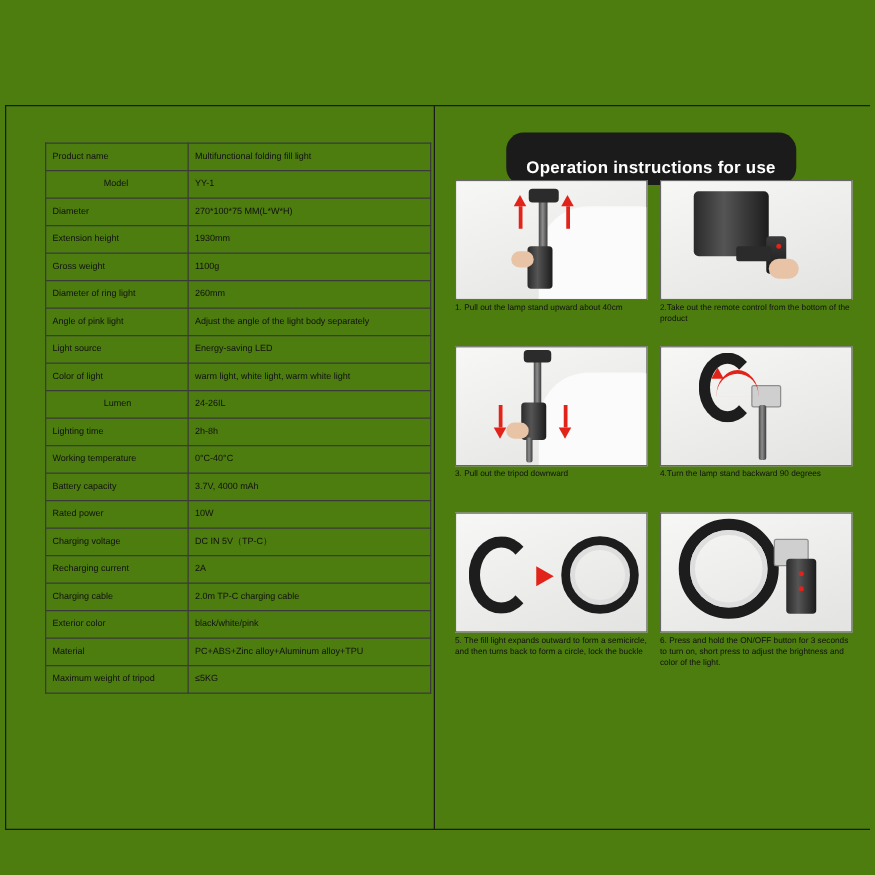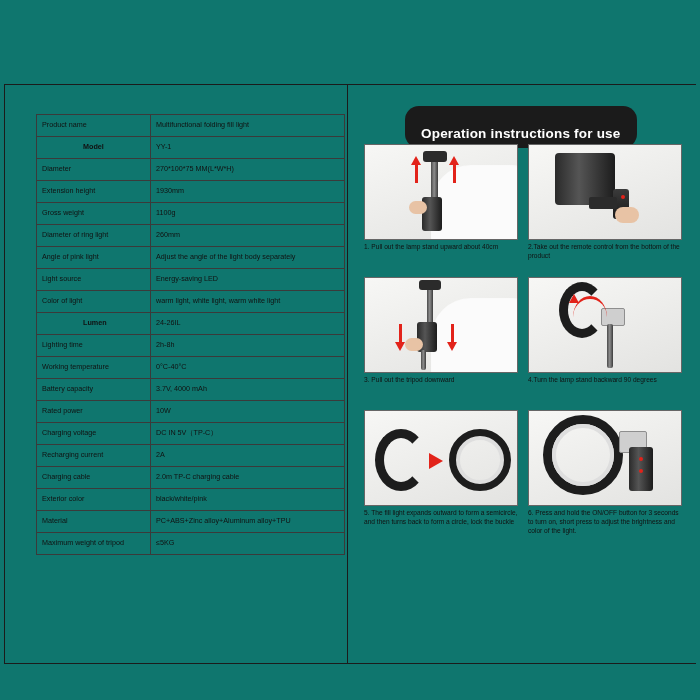--- a/index.html
+++ b/index.html
@@ -11,21 +11,21 @@
     width: 700px;
     height: 700px;
     font-family: "Liberation Sans", sans-serif;
     color: #111;
     overflow: hidden;
   }
   .page {
     position: relative;
     width: 700px;
     height: 700px;
-    background: #0f766e;
+    background: #4d7c0f;
   }
   
   .sheet-frame {
     position: absolute;
     left: 4px;
     top: 84px;
     width: 692px;
     height: 580px;
     border-left: 1px solid #1b1b1b;
     border-top: 1px solid #1b1b1b;
@@ -64,21 +64,21 @@
     overflow: hidden;
     white-space: nowrap;
   }
   table.spec td.k {
     width: 104px;
   }
   table.spec td.v {
     width: 184px;
   }
   table.spec tr.bold td.k {
-    font-weight: bold;
+    font-weight: normal;
     padding-left: 46px;
   }
 
   
   .right-pane {
     position: absolute;
     left: 348px;
     top: 84px;
     width: 348px;
     height: 580px;

